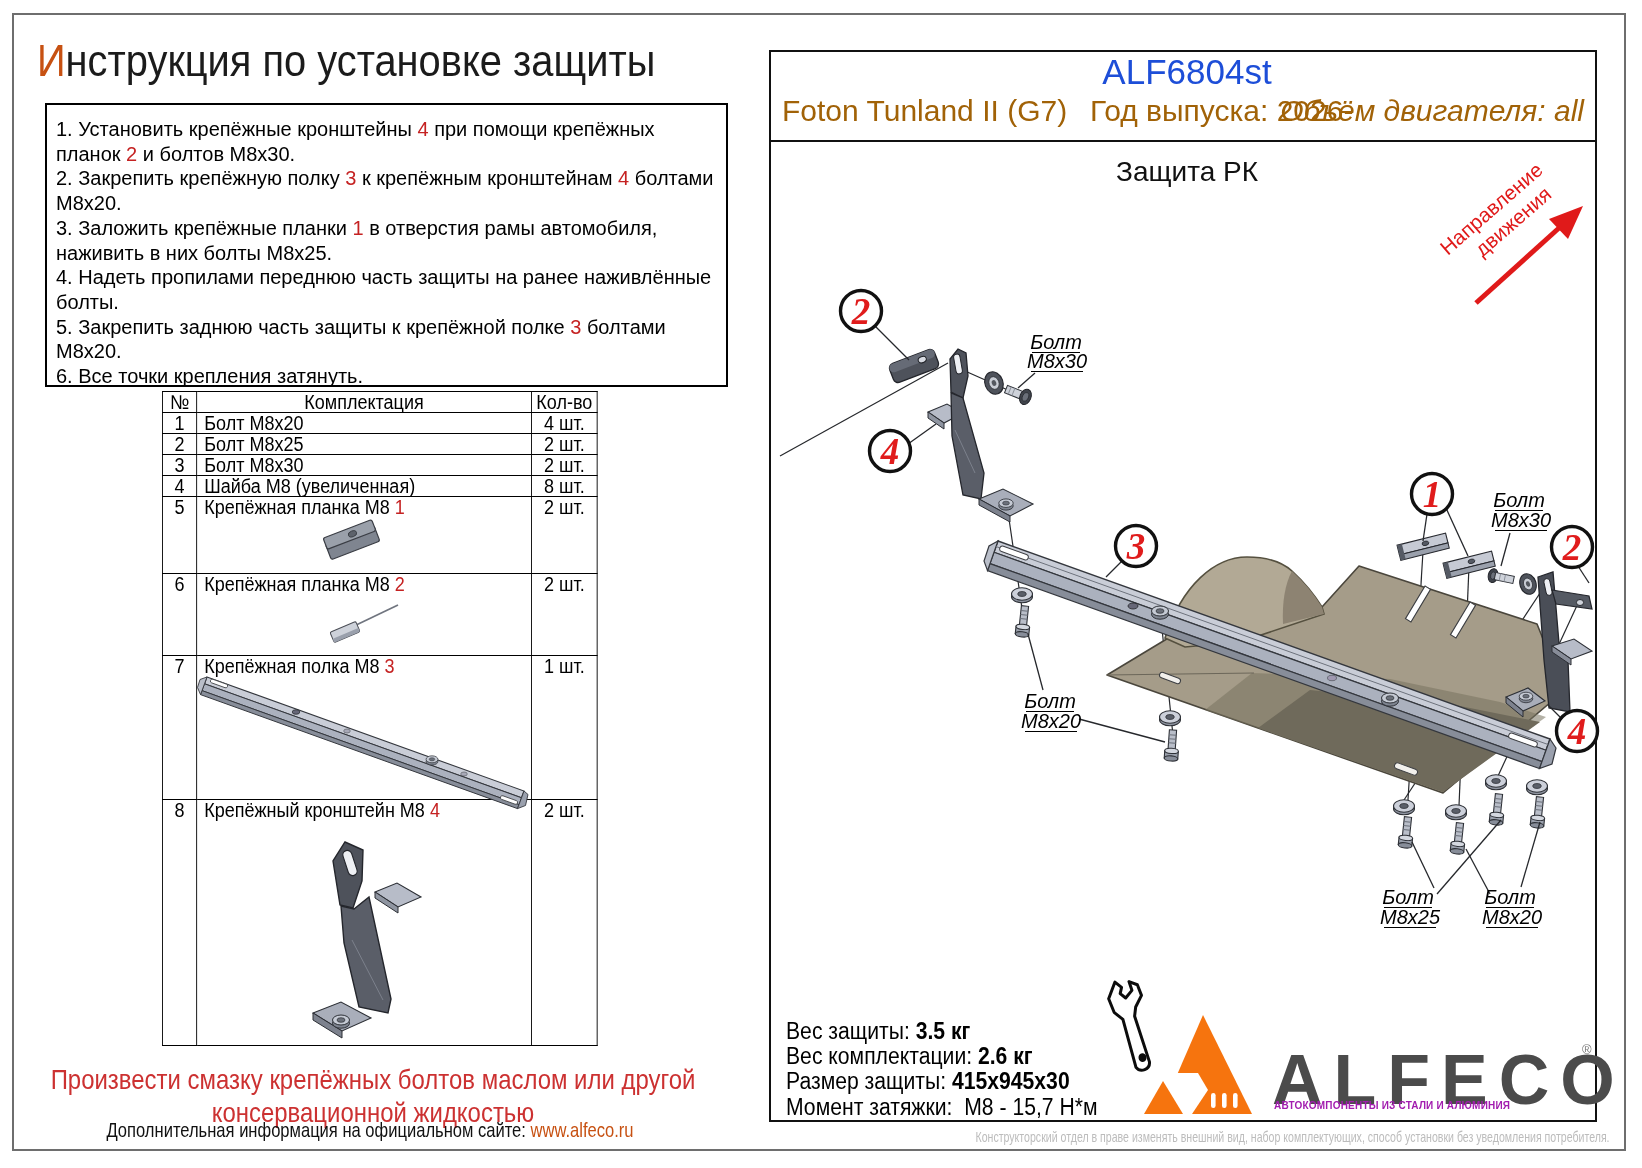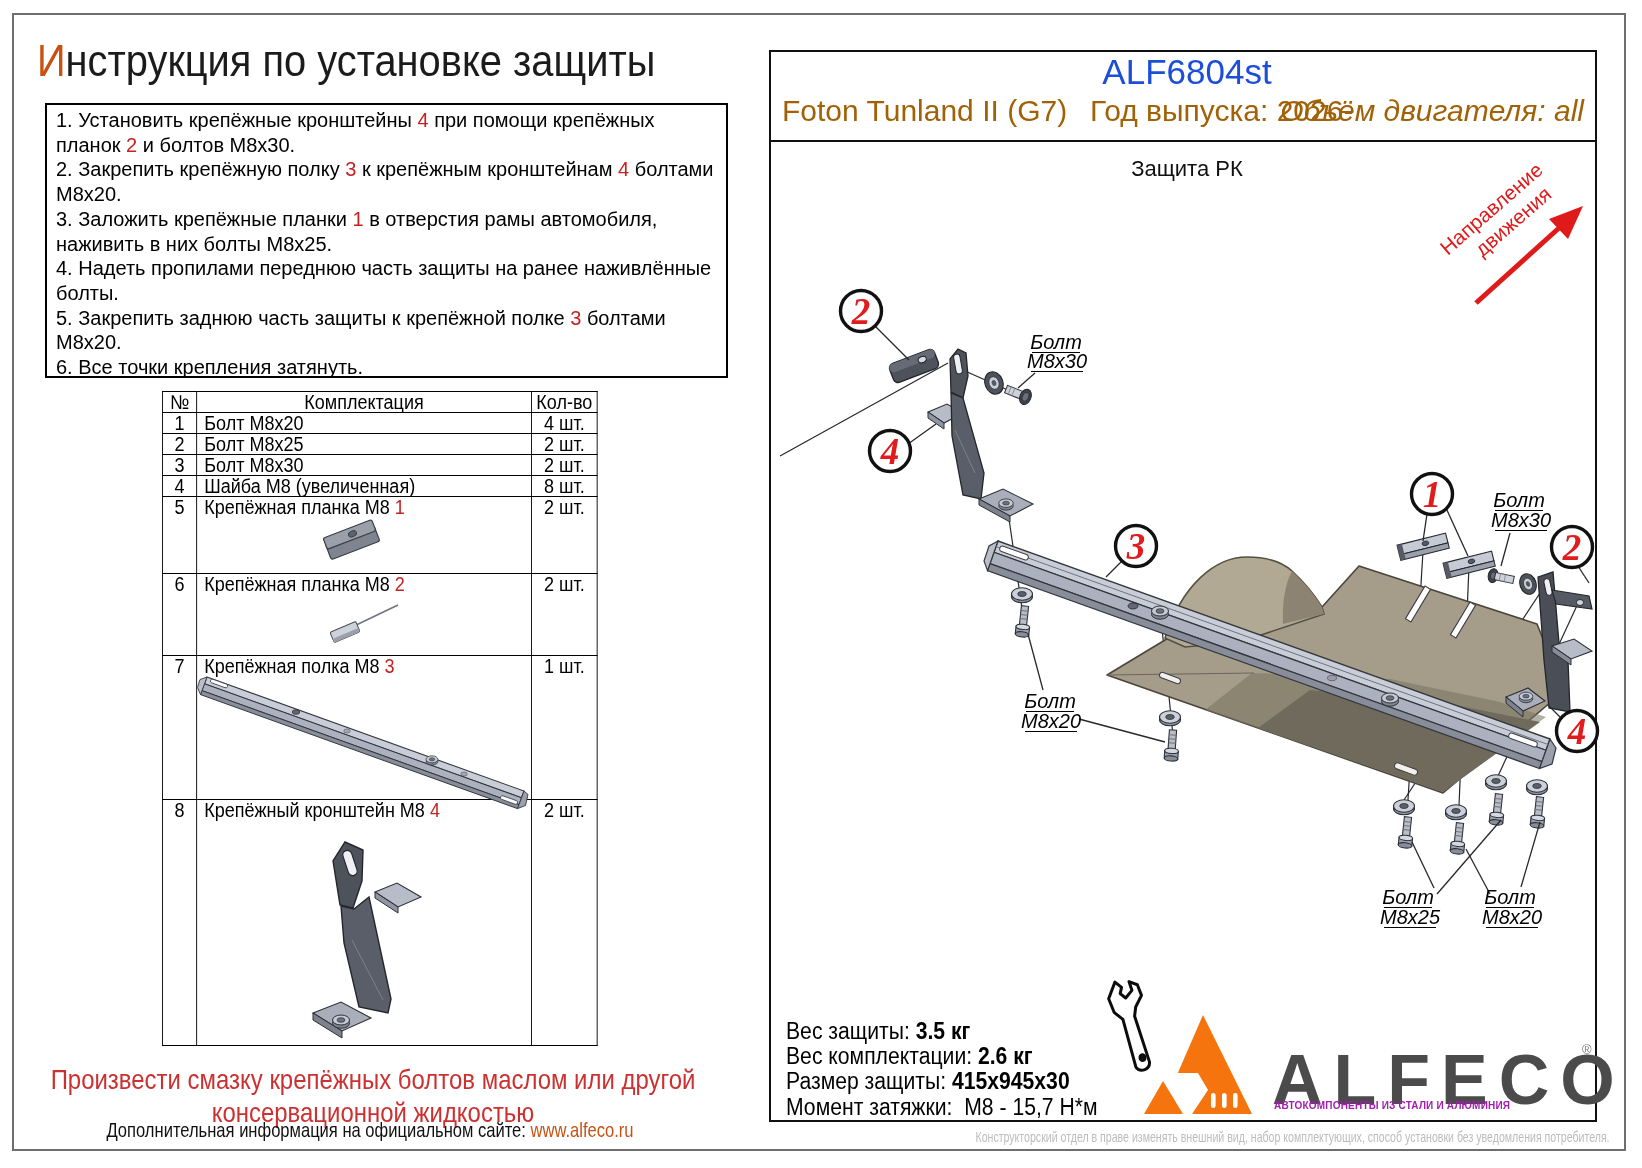--- a/index.html
+++ b/index.html
@@ -4,36 +4,36 @@
 <title>Инструкция по установке защиты</title>
 <style>
   html,body{margin:0;padding:0;background:#fff;}
   body{width:1642px;height:1168px;position:relative;overflow:hidden;
        font-family:"Liberation Sans",sans-serif;color:#000;}
   .abs{position:absolute;}
   .outer{left:12px;top:13px;width:1610px;height:1134px;border:2px solid #6e6e6e;}
   .title{left:37px;top:35px;font-size:45px;color:#1b1b1b;white-space:nowrap;transform:scaleX(0.885);transform-origin:0 0;}
   .title .o{color:#c75112;}
   .ibox{left:45px;top:103px;width:670px;height:260px;border:2px solid #000;
-        padding:3px 0 8px 9px;font-size:20px;line-height:24.7px;white-space:nowrap;}
+        padding:12px 0 8px 9px;font-size:20px;line-height:24.7px;white-space:nowrap;}
   .r{color:#c52222;}
   table.kit{position:absolute;left:162px;top:391px;border-collapse:collapse;table-layout:fixed;transform:scaleX(0.9);transform-origin:0 0;}
   table.kit td{border:1.8px solid #000;font-size:20px;padding:0;vertical-align:top;line-height:20px;}
   table.kit .c{text-align:center;}
   .redline{left:-27px;top:1063px;width:800px;text-align:center;color:#cc3131;
            font-size:28.5px;line-height:32.5px;white-space:nowrap;transform:scaleX(0.84);transform-origin:400px 0;}
   .infoline{left:20px;top:1119px;width:700px;text-align:center;font-size:20.2px;color:#111;white-space:nowrap;transform:scaleX(0.82);transform-origin:350px 0;}
   .infoline .lnk{color:#c75112;}
   .panel{left:769px;top:50px;width:824px;height:1068px;border:2px solid #111;}
   .ph1{left:773px;top:52px;width:828px;text-align:center;font-size:35px;color:#1d4ed8;}
   .ph2{left:782px;top:94px;width:802px;font-size:30px;color:#a16207;}
   .ph2 .m{position:absolute;left:308px;}
   .ph2 .rr{position:absolute;right:0;font-style:italic;}
   .hline{left:771px;top:140px;width:824px;height:2px;background:#111;}
-  .ptitle{left:773px;top:156px;width:828px;text-align:center;font-size:22px;color:#111;}
+  .ptitle{left:773px;top:156px;width:828px;text-align:center;font-size:28px;color:#111;}
   .winfo{left:786px;top:1019px;font-size:23px;line-height:25.2px;color:#000;transform:scaleX(0.92);transform-origin:0 0;}
   .alfeco{left:1272px;top:1040px;font-size:70px;font-weight:bold;color:#4b4b4b;
           letter-spacing:11px;font-family:"Liberation Sans",sans-serif;}
   .alfsub{left:1274px;top:1100px;font-size:10px;font-weight:bold;color:#a21caf;letter-spacing:0.2px;white-space:nowrap;}
   .rmark{left:1582px;top:1042px;font-size:13px;color:#777;}
   .smallprint{right:32px;top:1129px;text-align:right;font-size:14.5px;color:#bcbcbc;white-space:nowrap;transform:scaleX(0.73);transform-origin:100% 0;}
   svg.overlay{position:absolute;left:0;top:0;}
 </style>
 </head>
 <body>

